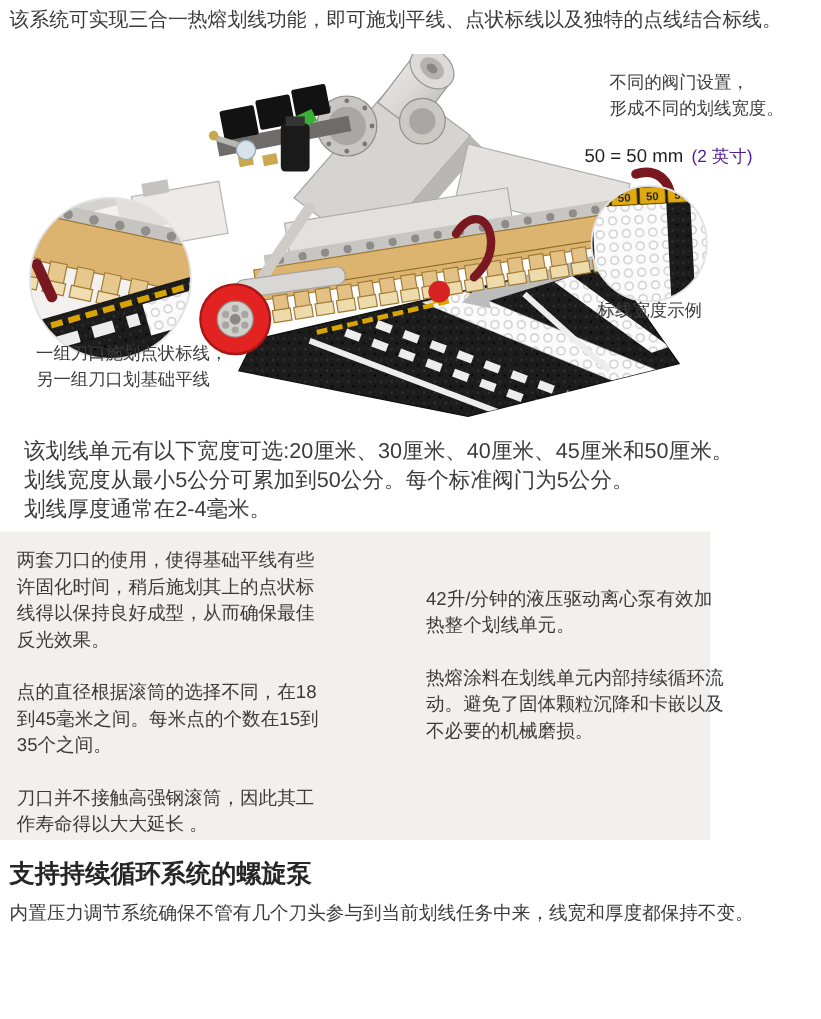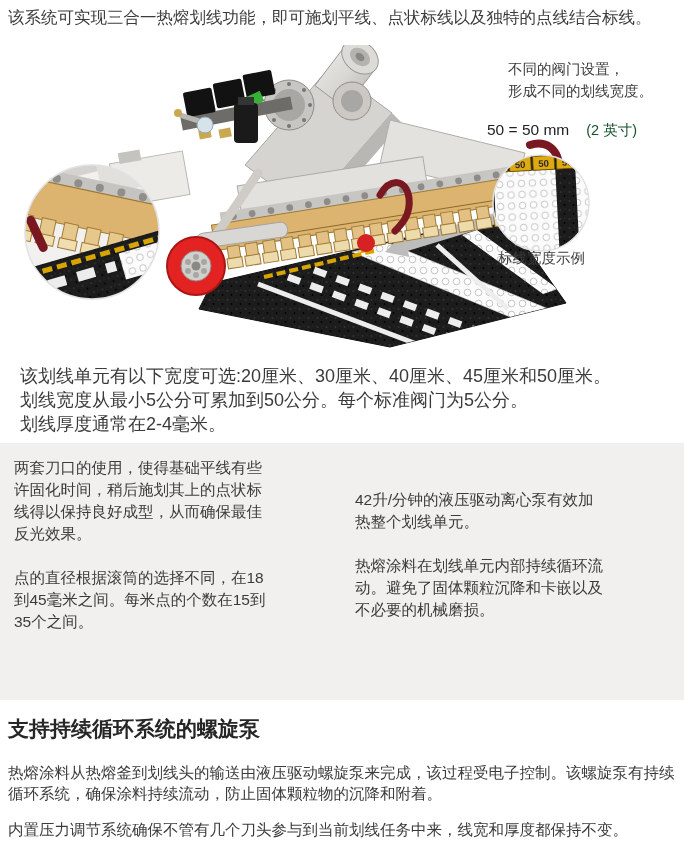--- a/index.html
+++ b/index.html
@@ -11,30 +11,30 @@
   .abs{position:absolute;}
   .pre{white-space:pre-line;}
   .intro{left:8px;top:5px;width:670px;font-size:16.5px;line-height:25px;}
   .figure{left:0;top:45px;width:684px;height:320px;}
   .figure svg{position:absolute;left:0;top:0;}
   .note{font-size:14.5px;line-height:22px;color:#3b3b3b;}
   .note-right{left:487px;top:13px;width:190px;margin-left:21px;}
   .note-left{left:30px;top:239px;width:220px;}
   .width-label{left:487px;top:76px;width:195px;font-size:15px;}
   .width-label .b{font-weight:normal;font-size:15.5px;color:#1f1f1f;}
-  .width-label .paren{margin-left:17px;font-size:14.5px;color:#14532d;}
+  .width-label .paren{margin-left:7px;font-size:14.5px;color:#4c1d95;}
   .inset-caption{left:498px;top:204px;font-size:14.5px;color:#3b3b3b;}
   .specs{left:20px;top:364px;width:670px;font-size:18px;line-height:24px;}
-  .band{left:0;top:443px;width:684px;height:257px;background:#f1f0ee;}
+  .band{left:0;top:443px;width:592px;height:257px;background:#f1f0ee;}
   .col{position:absolute;top:14px;font-size:15.5px;line-height:22px;}
   .col p{margin:0 0 22px 0;}
   .col-left{left:14px;width:330px;}
   .col-right{left:355px;width:322px;margin-top:32px;}
   .pump{left:8px;top:716px;width:670px;}
-  .pump h2{margin:0 0 20px 0;font-size:21px;line-height:26px;color:#262626;font-weight:bold;}
+  .pump h2{margin:0 0 9px 0;font-size:21px;line-height:26px;color:#262626;font-weight:bold;}
   .pump p{margin:0 0 15px 0;font-size:15.5px;line-height:21px;}
 </style>
 </head>
 <body>
 
 <div class="abs intro pre">该系统可实现三合一热熔划线功能，即可施划平线、点状标线以及独特的点线结合标线。</div>
 
 <div class="abs figure">
   <svg width="684" height="320" viewBox="0 0 684 320">
     <defs>
@@ -269,42 +269,45 @@
       <circle cx="541" cy="158" r="48" fill="none" stroke="#e2e2e2" stroke-width="1.5"></circle>
     </g>
   </svg>
 
   <div class="abs note note-right pre">不同的阀门设置，
 形成不同的划线宽度。</div>
   <div class="abs width-label">
     <span class="b">50 = 50 mm</span><span class="paren">(2 英寸)</span>
   </div>
   <div class="abs inset-caption">标线宽度示例</div>
+  <div class="abs note note-left pre">一组刀口施划点状标线，
+另一组刀口划基础平线</div>
 </div>
 
 <div class="abs specs pre">该划线单元有以下宽度可选:20厘米、30厘米、40厘米、45厘米和50厘米。
 划线宽度从最小5公分可累加到50公分。每个标准阀门为5公分。
 划线厚度通常在2-4毫米。</div>
 
 <div class="abs band">
   <div class="col col-left">
     <p class="pre">两套刀口的使用，使得基础平线有些
 许固化时间，稍后施划其上的点状标
 线得以保持良好成型，从而确保最佳
 反光效果。</p>
     <p class="pre">点的直径根据滚筒的选择不同，在18
 到45毫米之间。每米点的个数在15到
 35个之间。</p>
+    <p class="pre">刀口并不接触高强钢滚筒，因此其工
+作寿命得以大大延长 。</p>
   </div>
   <div class="col col-right">
     <p class="pre">42升/分钟的液压驱动离心泵有效加
 热整个划线单元。</p>
     <p class="pre">热熔涂料在划线单元内部持续循环流
 动。避免了固体颗粒沉降和卡嵌以及
 不必要的机械磨损。</p>
   </div>
 </div>
 
 <div class="abs pump">
   <h2>支持持续循环系统的螺旋泵</h2>
-  <p>热熔涂料从热熔釜到划线头的输送由液压驱动螺旋泵来完成，该过程受电子控制。该螺旋泵有持续循环系统，确保涂料持续流动，防止固体颗粒物的沉降和附着。</p>
   <p>内置压力调节系统确保不管有几个刀头参与到当前划线任务中来，线宽和厚度都保持不变。</p>
 </div>
 
 </body></html>

